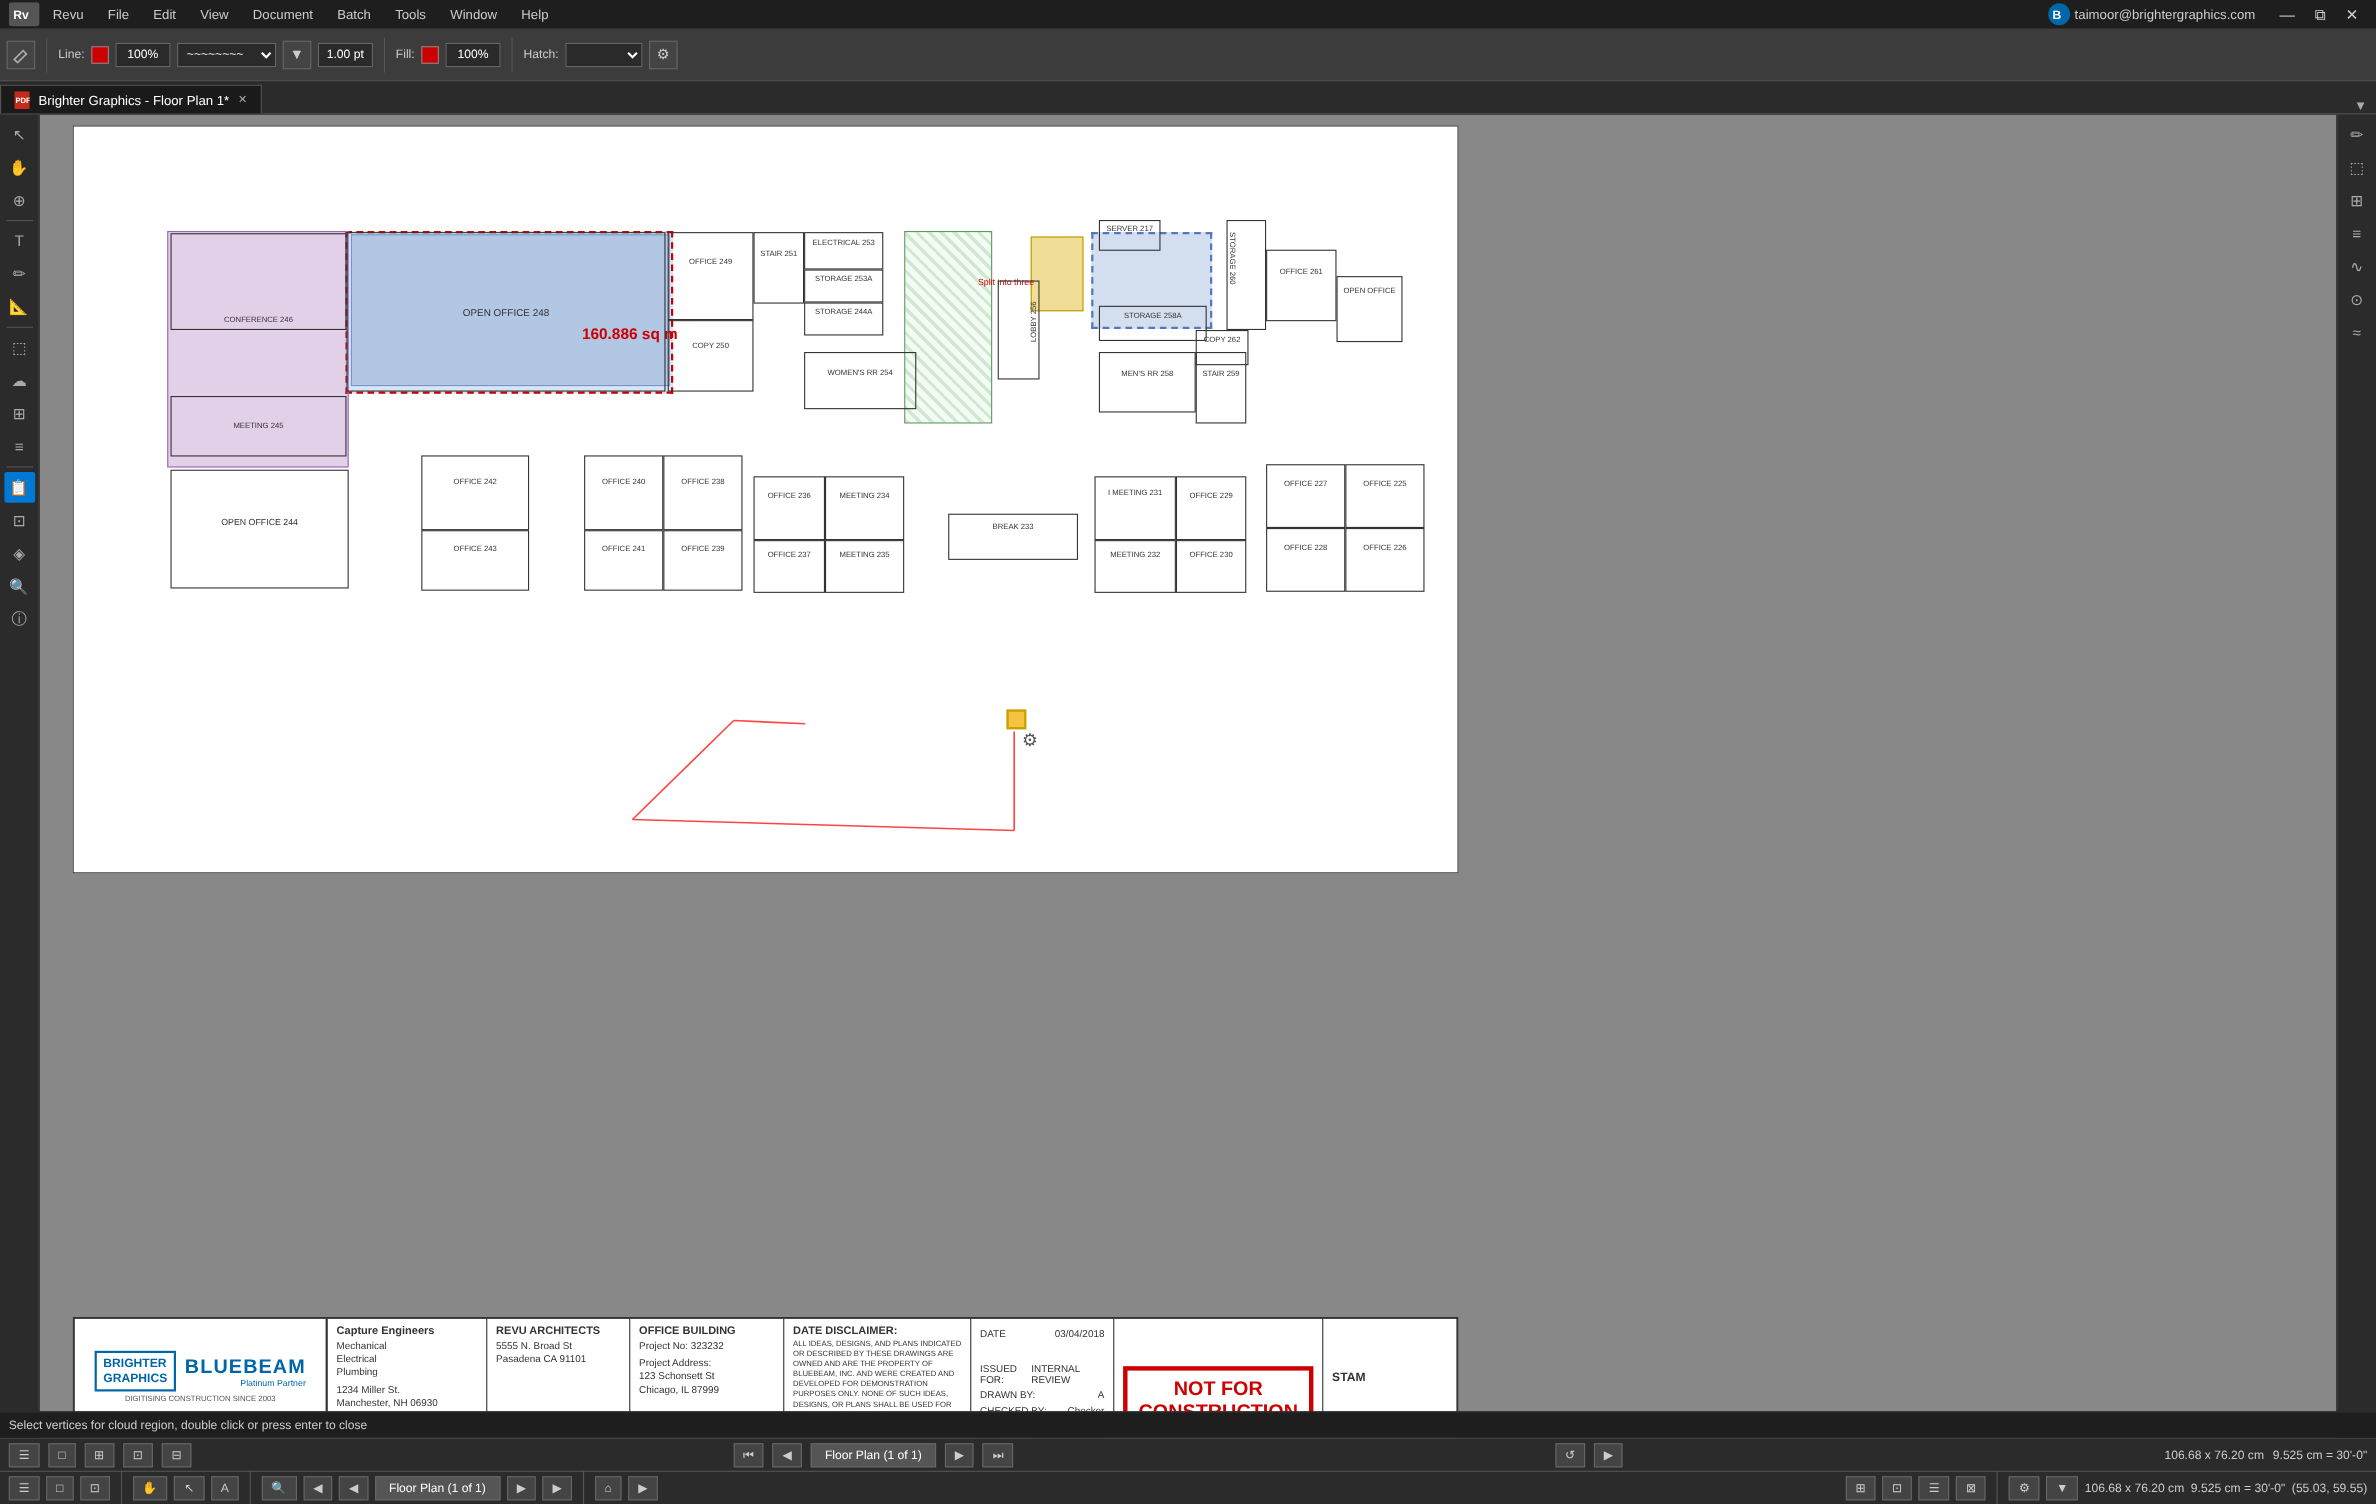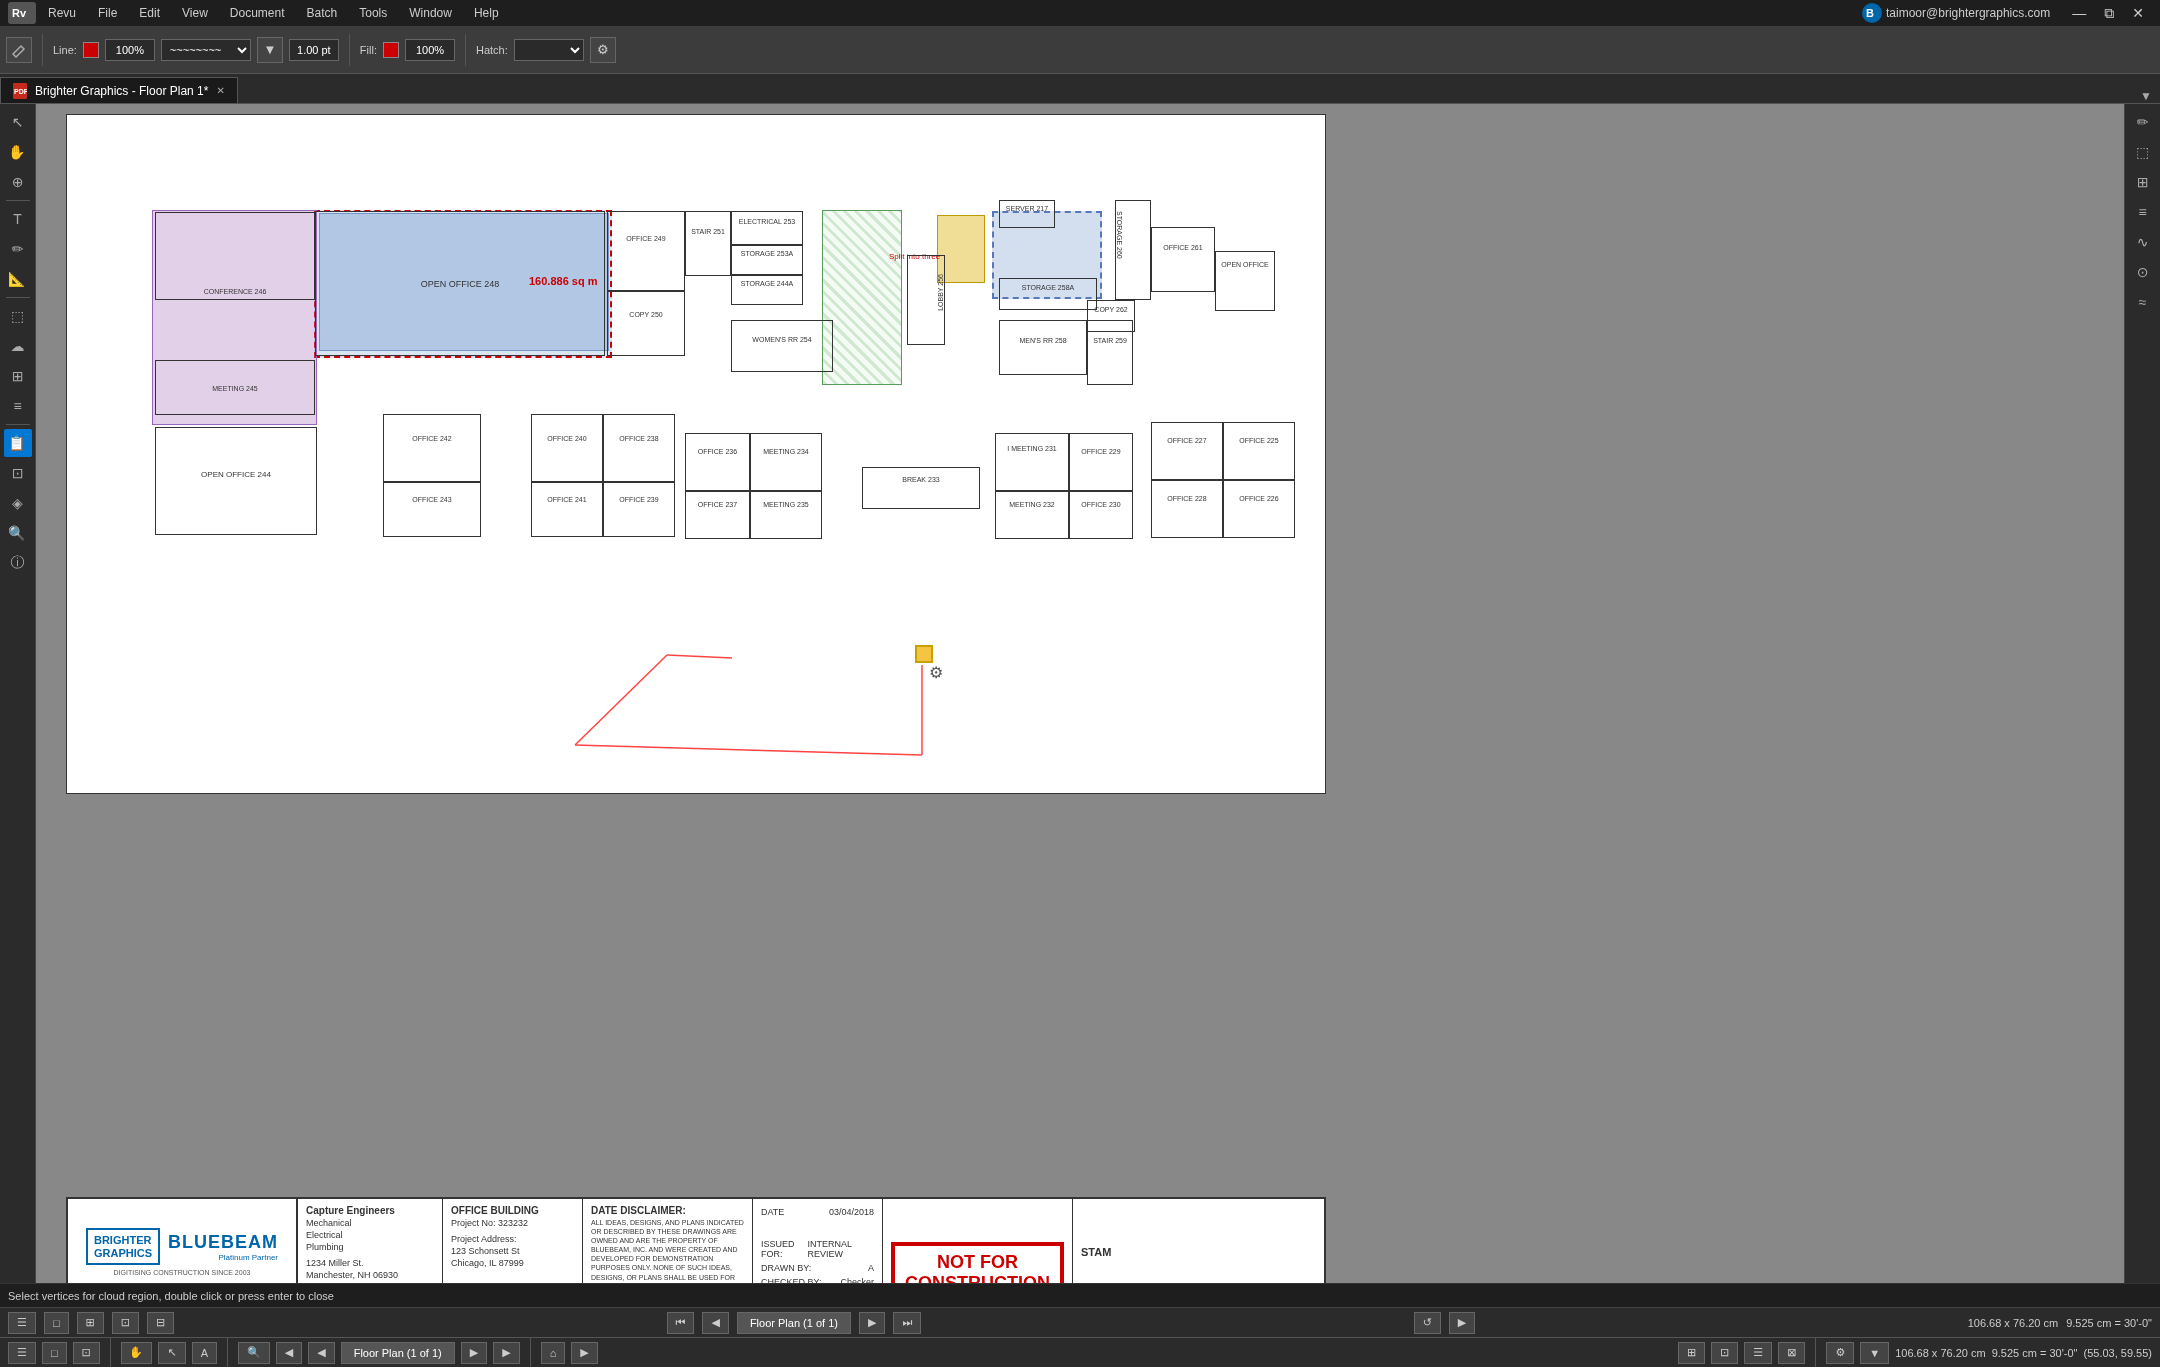--- a/index.html
+++ b/index.html
@@ -133,22 +133,23 @@
       position: absolute; background: rgba(230,200,80,0.6); border: 1px solid #bb9900;
     }
 
     
     .blue-dotted {
       position: absolute; background: rgba(130,160,210,0.35); border: 2px dashed #5577bb;
     }
 
     
     .measurement {
-      position: absolute; color: #cc0000; font-size: 11px; font-weight: bold;
+      position: absolute; color: #cc0000; font-size: 14px; font-weight: bold;
       font-family: Arial, sans-serif;
+      margin-top: 20px;
     }
 
     
     #statusbar {
       position: absolute; bottom: 30px; left: 0; width: 2160px; height: 30px;
       background: #2b2b2b; display: flex; align-items: center; padding: 0 8px;
       gap: 8px; z-index: 100; border-top: 1px solid #444;
     }
     .status-btn {
       background: #444; border: 1px solid #666; color: #ccc;
@@ -598,20 +599,25 @@
         <div class="tb-section-title">Capture Engineers</div>
         <div class="tb-section-text">Mechanical</div>
         <div class="tb-section-text">Electrical</div>
         <div class="tb-section-text">Plumbing</div>
         <div style="margin-top:6px;">
           <div class="tb-section-text">1234 Miller St.</div>
           <div class="tb-section-text">Manchester, NH 06930</div>
         </div>
       </div>
 
+      <div class="tb-section" style="width:130px;">
+        <div class="tb-section-title">REVU ARCHITECTS</div>
+        <div class="tb-section-text">5555 N. Broad St</div>
+        <div class="tb-section-text">Pasadena CA 91101</div>
+      </div>
 
       <div class="tb-section" style="width:140px;">
         <div class="tb-section-title">OFFICE BUILDING</div>
         <div class="tb-section-text">Project No: 323232</div>
         <div style="margin-top:6px;">
           <div class="tb-section-text">Project Address:</div>
           <div class="tb-section-text">123 Schonsett St</div>
           <div class="tb-section-text">Chicago, IL 87999</div>
         </div>
       </div>

